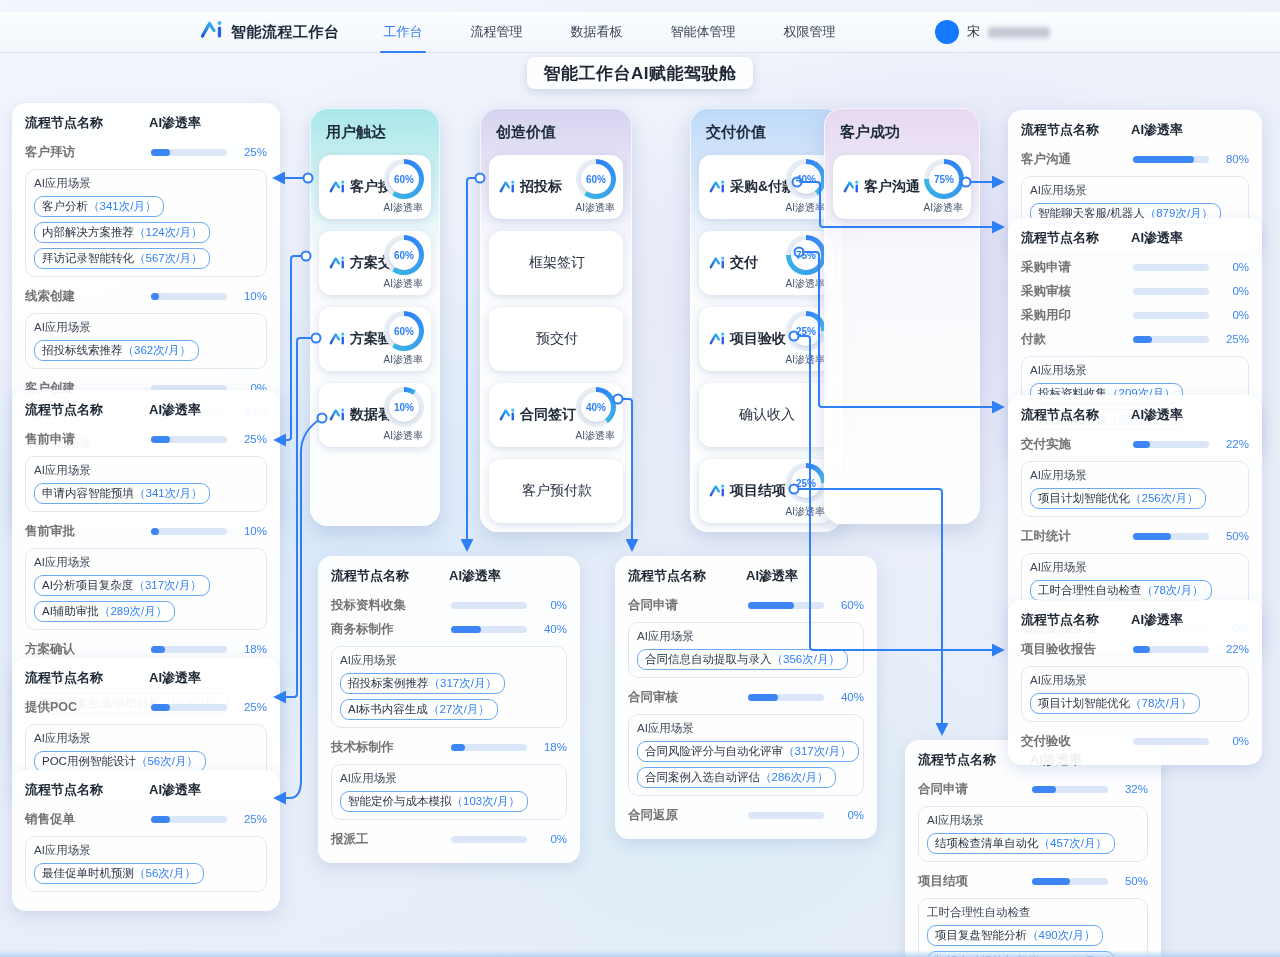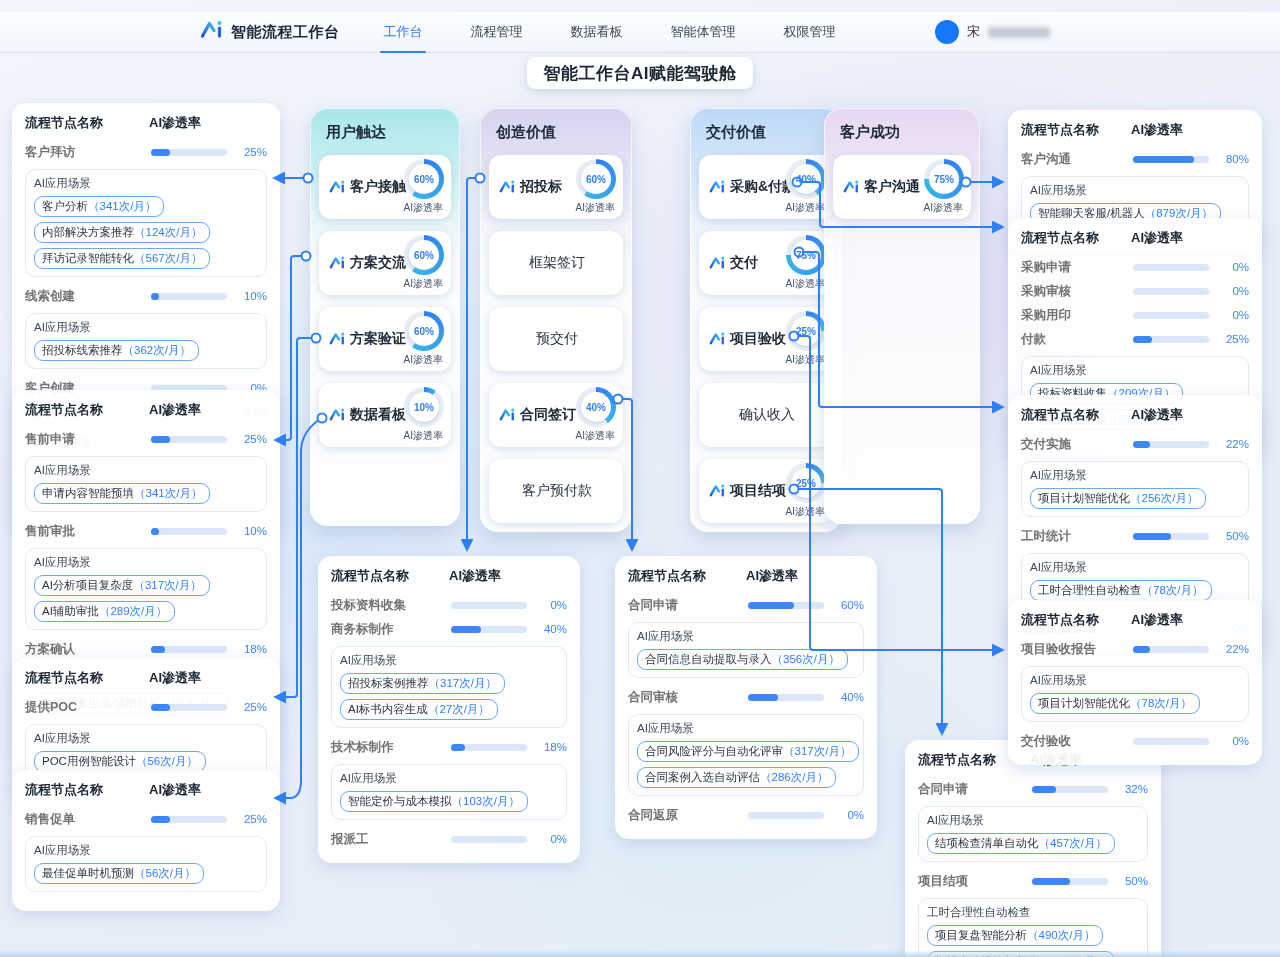--- a/index.html
+++ b/index.html
@@ -131,21 +131,21 @@
 </div>
   <div class="nav-user">
     <span class="avatar"></span>
     <span class="user-name">宋</span>
     <span class="user-blur"></span>
   </div>
 </div>
 
 <div class="title-banner">智能工作台AI赋能驾驶舱</div>
 
-<div class="stage-col" style="left: 310px; top: 108px; width: 150px; height: 418px; background: linear-gradient(rgb(169, 231, 234) 0%, rgba(255, 255, 255, 0.82) 150px, rgba(255, 255, 255, 0.95) 100%);">
+<div class="stage-col" style="left: 310px; top: 108px; width: 130px; height: 418px; background: linear-gradient(rgb(169, 231, 234) 0%, rgba(255, 255, 255, 0.82) 150px, rgba(255, 255, 255, 0.95) 100%);">
   <div class="stage-title">用户触达</div>
   <div class="stage-list">
   <div class="stage-item">
     <span class="ai-ico">
       <svg width="17" height="14" viewBox="0 0 24 20">
         <path d="M2.5 16 L9.5 3.5 L14 10.5" fill="none" stroke="url(#aigrad)" stroke-width="3.4" stroke-linecap="round" stroke-linejoin="round"></path>
         <line x1="19.5" y1="8" x2="19.5" y2="16" stroke="#2563eb" stroke-width="3.4" stroke-linecap="round"></line>
         <circle cx="19.5" cy="3" r="2.2" fill="#38bdf8"></circle>
       </svg>
     </span>

